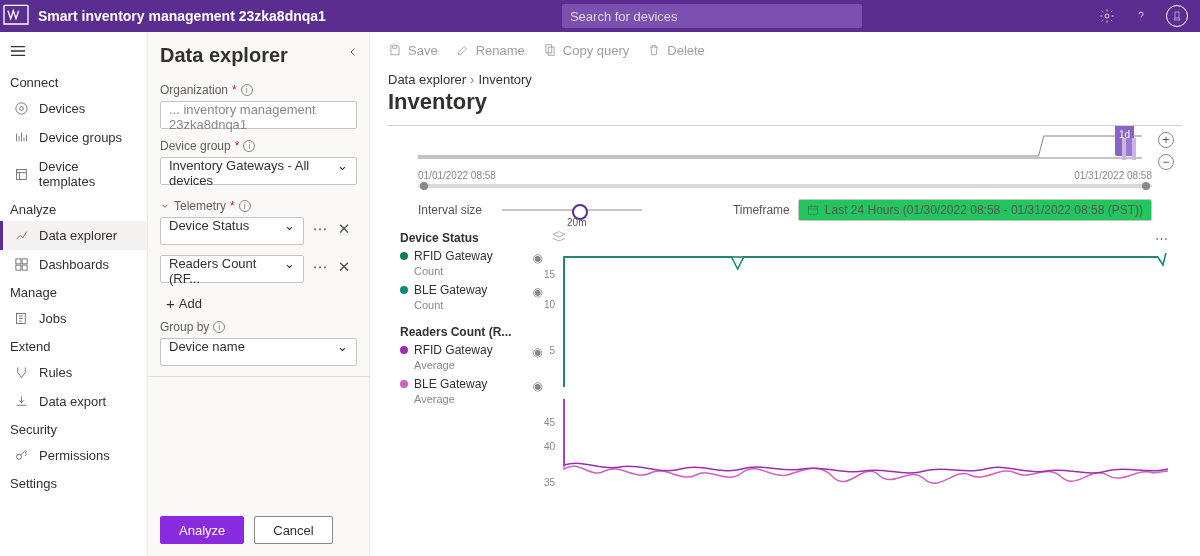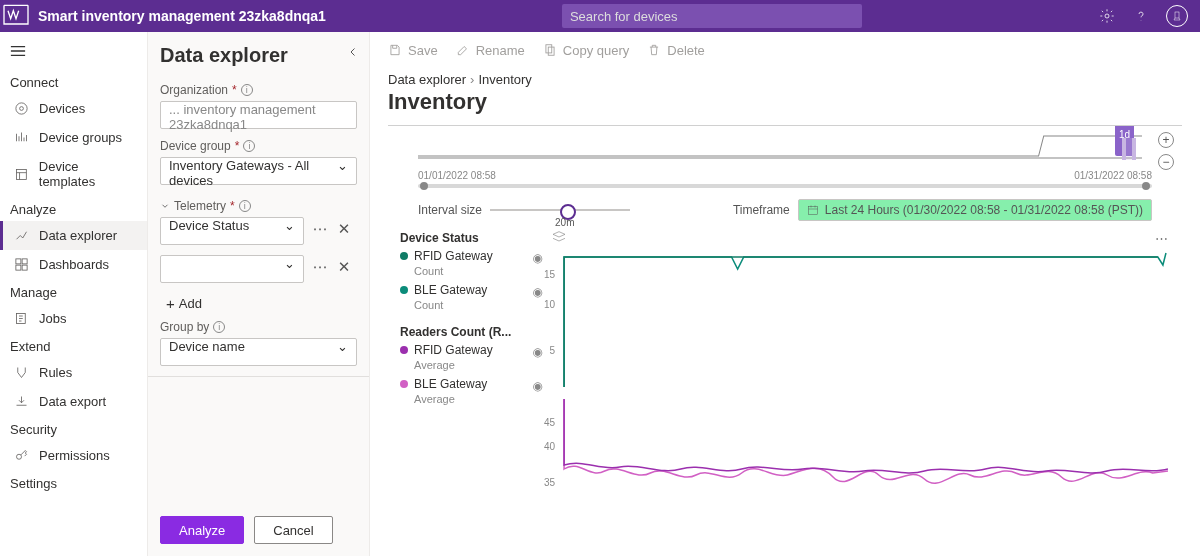--- a/index.html
+++ b/index.html
@@ -56,26 +56,26 @@
   .mini .badge { position:absolute; right:8px; top:-4px; }
   .mini .badge-box { background:#8a63c9; color:#fff; font-size:10px; padding:16px 4px; border-radius:2px;}
   .mini .handle { position:absolute; right:6px; top:8px; width:14px; height:22px; border-left:4px solid #c8b6e2; border-right:4px solid #c8b6e2; background:rgba(200,182,226,.25);}
   .zoom { position:absolute; right:8px; top:6px; display:flex; flex-direction:column; gap:6px;}
   .zbtn { width:16px; height:16px; border:1px solid #888; border-radius:50%; font-size:12px; line-height:14px; text-align:center; cursor:pointer; color:#555;}
   .ts-row { display:flex; align-items:center; margin:0 30px 2px 30px; color:#888; font-size:10px; justify-content:space-between;}
   .scrub { height:6px; margin:0 30px 10px 30px; position:relative;}
   .scrub-track { position:absolute; left:0; right:0; top:1px; height:4px; background:#d8d8d8; border-radius:2px;}
   .scrub-thumb { position:absolute; width:8px; height:8px; background:#888; border-radius:50%; top:-1px;}
   .ctrl-row { display:flex; align-items:center; margin:0 30px 8px 30px; gap:30px;}
-  .interval { display:flex; align-items:center; gap:8px; color:#555; font-size:12px;}
+  .interval { display:flex; align-items:center; gap:20px; color:#555; font-size:12px;}
   .slider { width:140px; height:2px; background:#c8c6c4; position:relative;}
   .slider::before { content:""; position:absolute; left:70px; top:-5px; width:12px; height:12px; background:#fff; border:2px solid #5c2d91; border-radius:50%;}
   .slider-label { position:absolute; left:65px; top:8px; font-size:10px; color:#555;}
   .timeframe { margin-left:auto; display:flex; align-items:center; gap:8px; font-size:12px; color:#555;}
-  .tf-box { border:1px solid #c8c6c4; background:#86efac; padding:3px 8px; display:flex; align-items:center; gap:6px; border-radius:2px;}
+  .tf-box { border:1px solid #c8c6c4; background:#22c55e; padding:3px 8px; display:flex; align-items:center; gap:6px; border-radius:2px;}
   .chart-body { display:flex; margin:6px 10px 0 6px; }
   .legend { width:135px; padding-left:6px; font-size:12px;}
   .leg-head { font-weight:600; margin-bottom:4px; margin-top:2px;}
   .leg-head2 { font-weight:600; margin:14px 0 4px 0;}
   .leg-item { display:flex; align-items:flex-start; gap:6px; margin-bottom:6px; position:relative;}
   .dot { width:8px; height:8px; border-radius:50%; margin-top:3px;}
   .leg-item .eye { position:absolute; right:-14px; top:2px; color:#888;}
   .sub { color:#888; font-size:11px; margin-left:14px; margin-top:-4px; margin-bottom:6px;}
   .plot { flex:1; position:relative;}
   .pcontrols { position:absolute; right:4px; top:2px; color:#555; cursor:pointer;}
@@ -240,20 +240,21 @@
     <div class="row">
       <div class="select small">
           <span>Device Status</span>
           <span class="chev">⌄</span>
         </div>
       <span class="ell">⋯</span>
       <span class="x">✕</span>
     </div>
     <div class="row" style="margin-top:6px;">
       <div class="select small">
+          <span>Readers Count (RF...</span>
           <span class="chev">⌄</span>
         </div>
       <span class="ell">⋯</span>
       <span class="x">✕</span>
     </div>
     <div class="add">
         <span style="font-size:15px;">+</span>
         <span>Add</span>
       </div>
 

